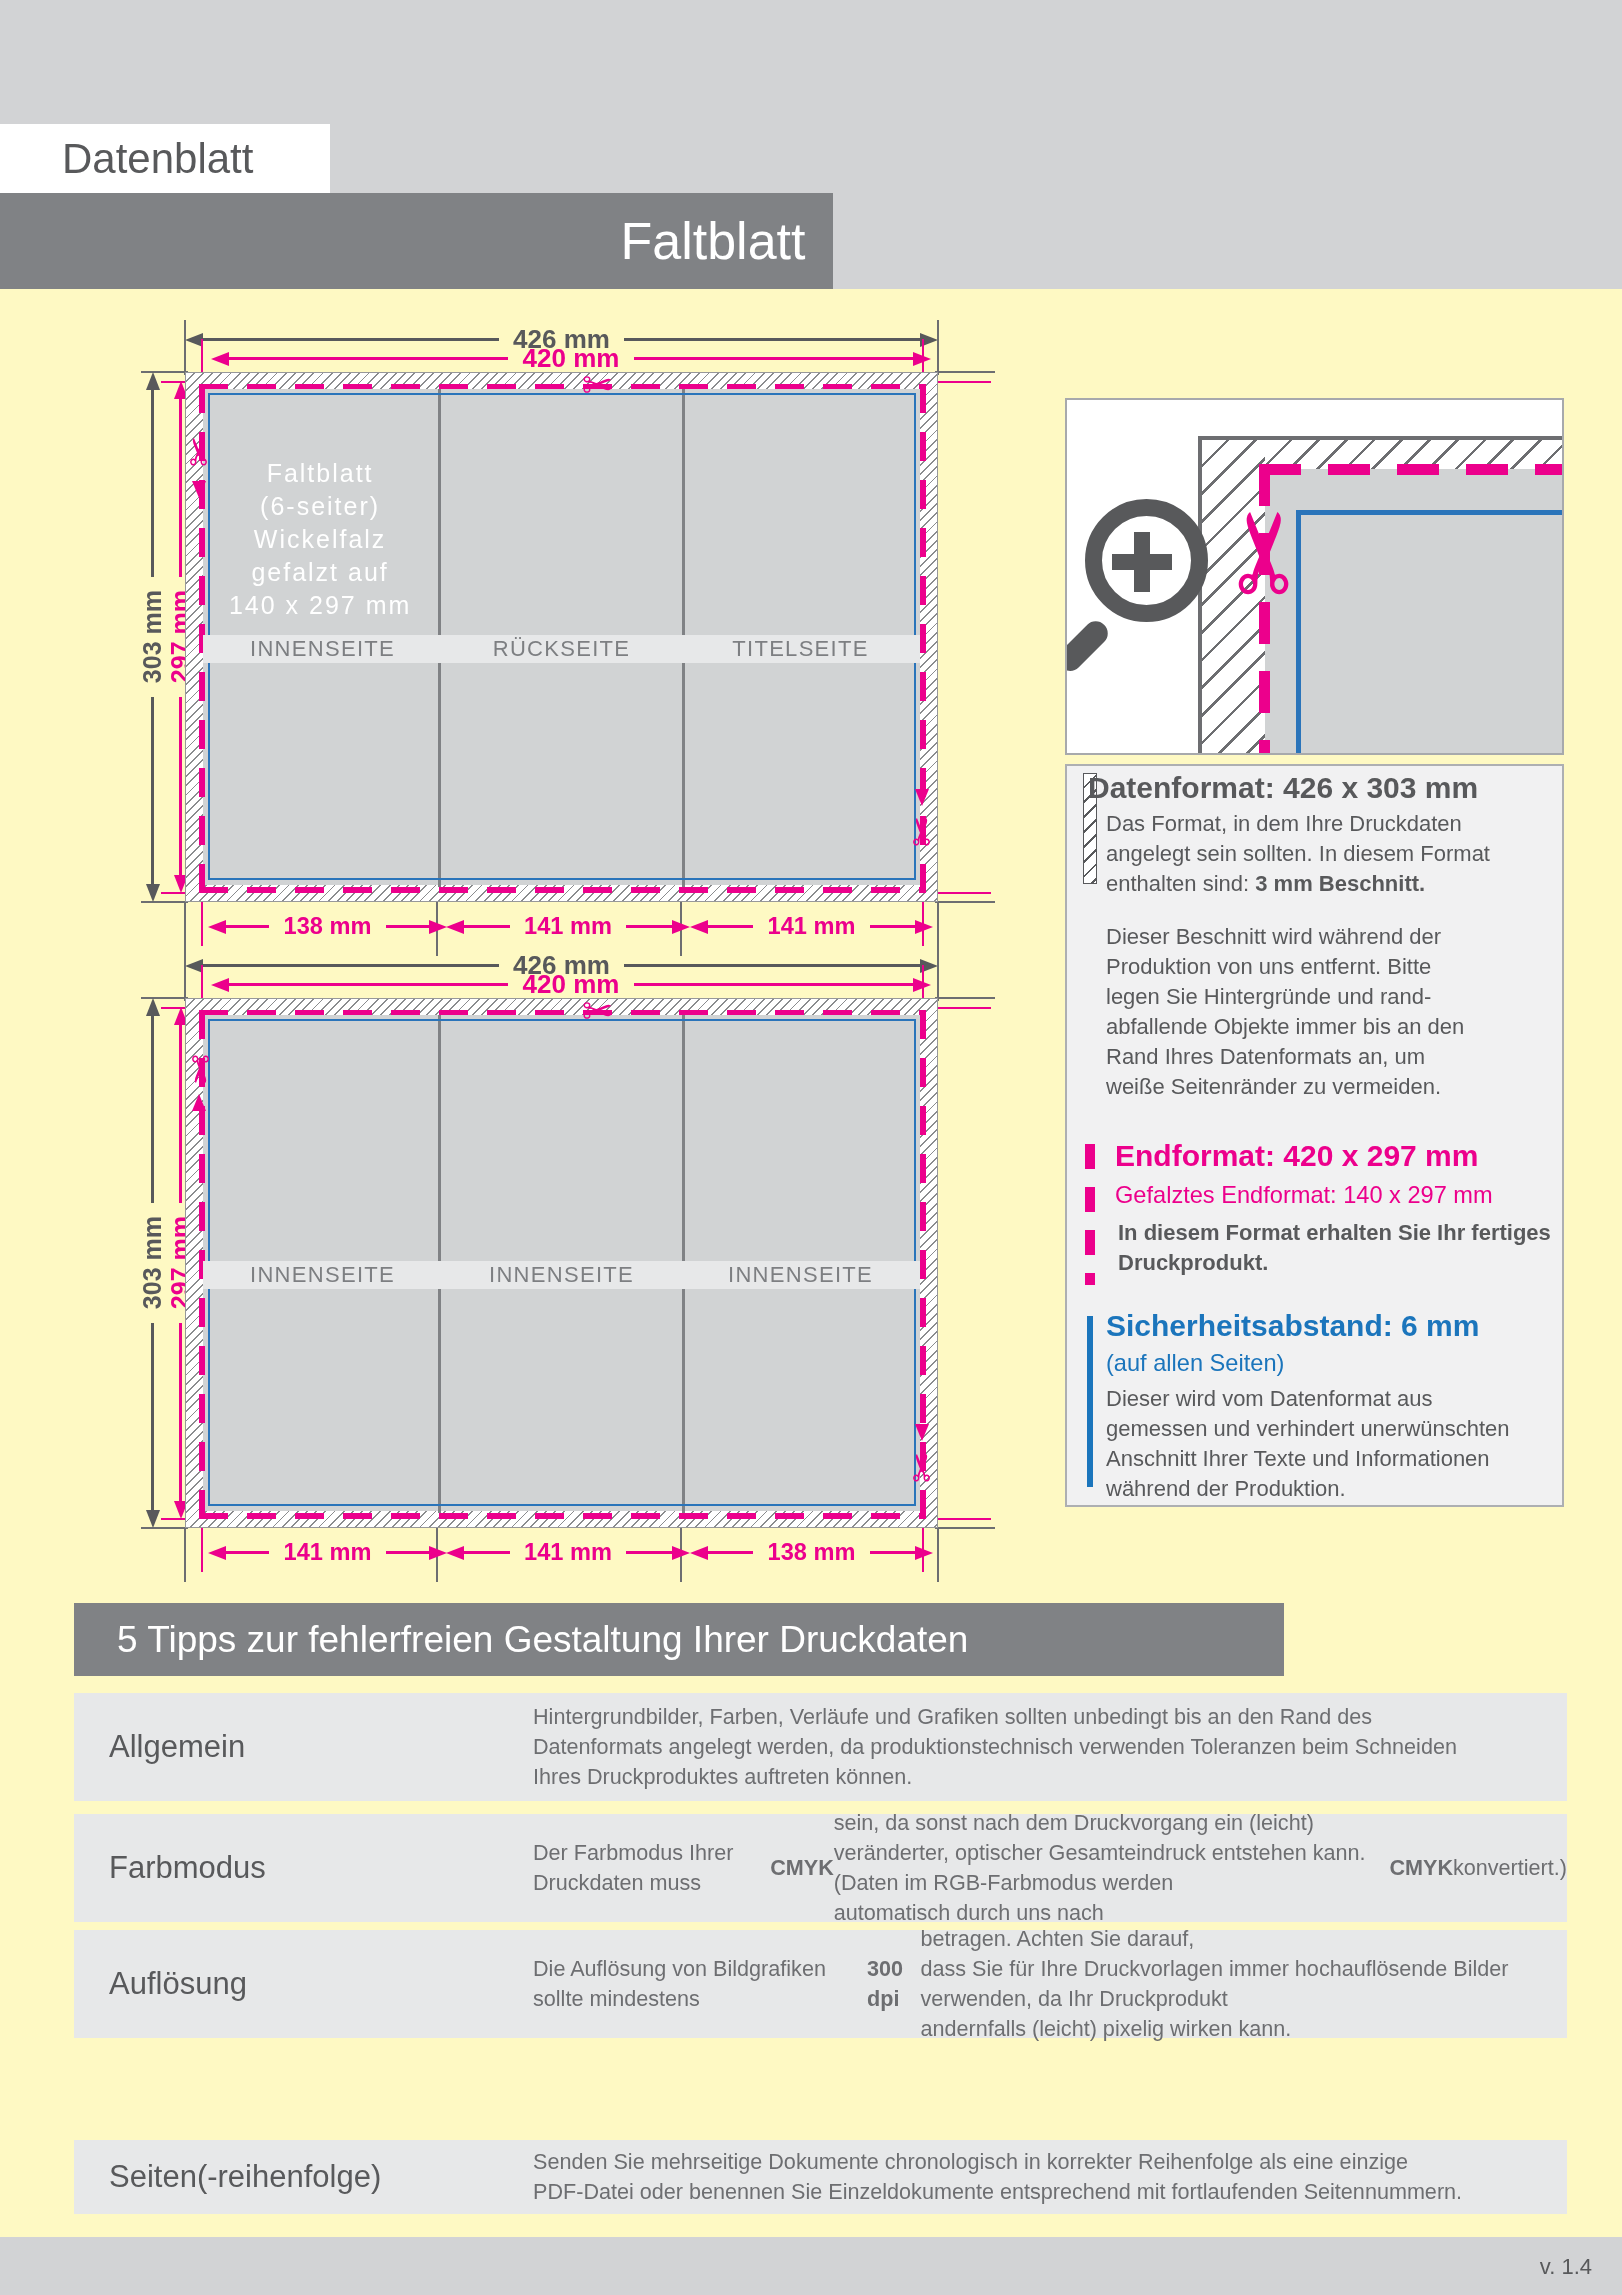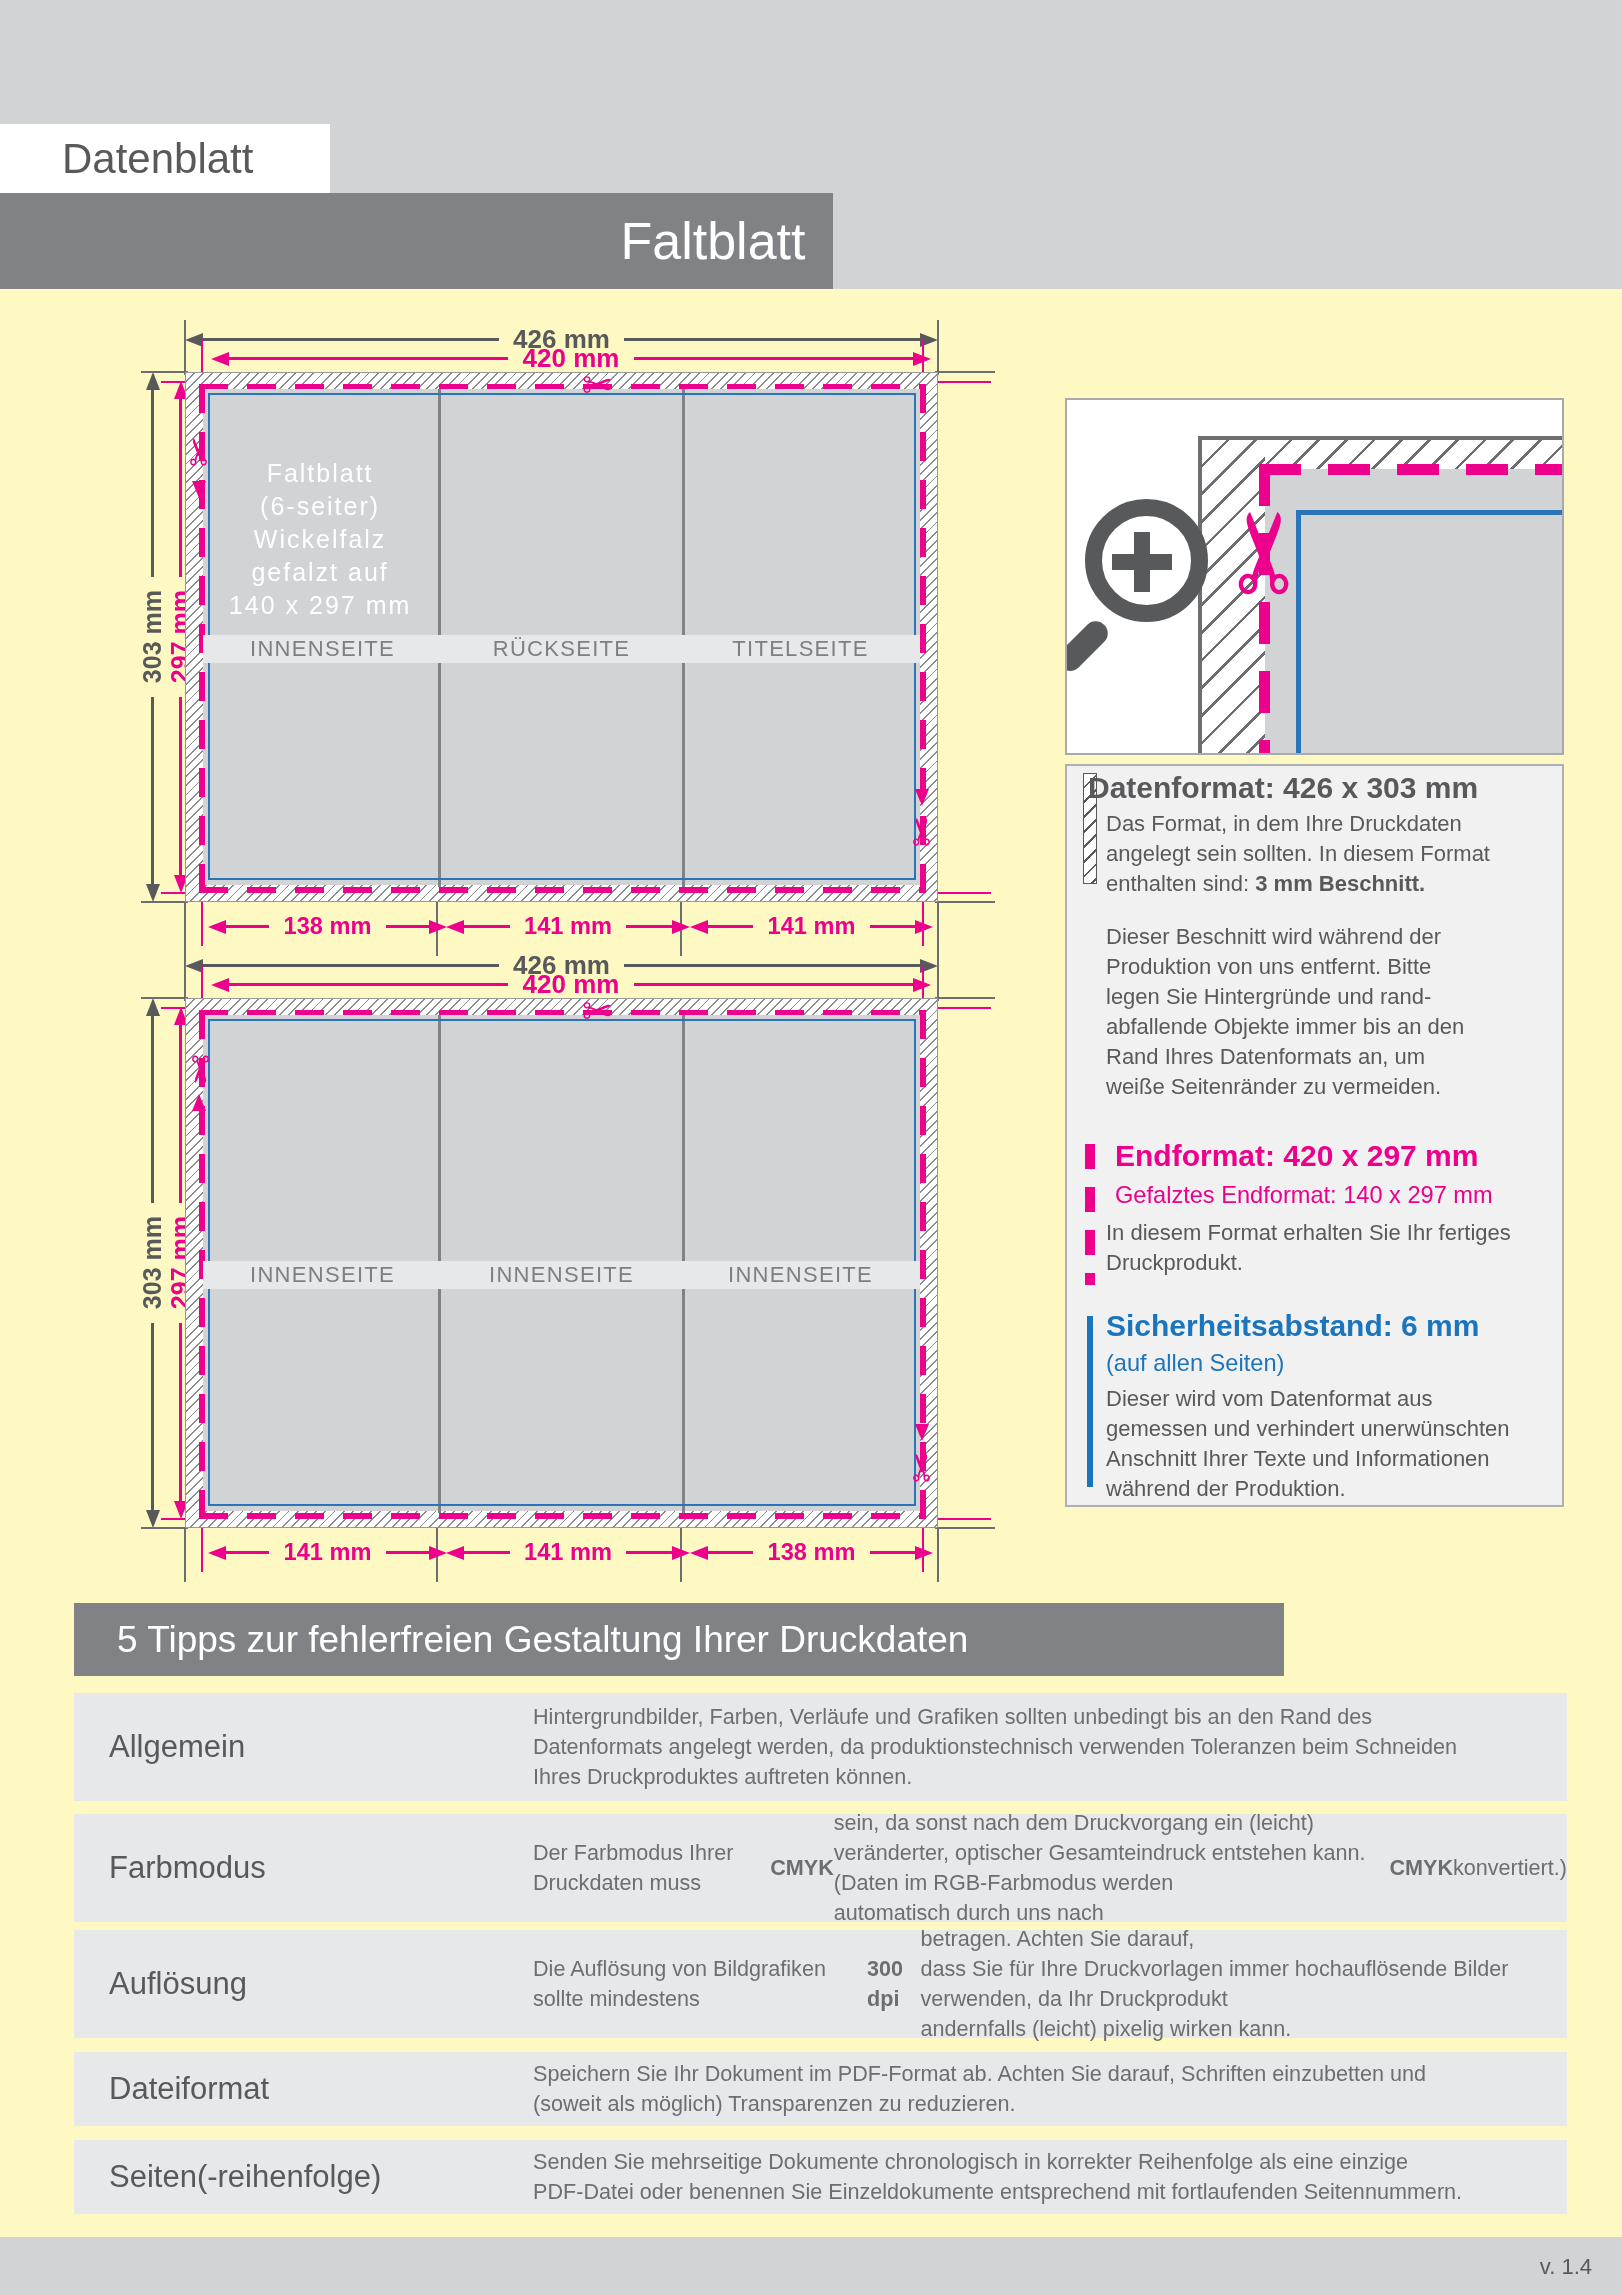--- a/index.html
+++ b/index.html
@@ -331,21 +331,21 @@
     <div class="ip ip-body" style="left:39px;top:156px;">Dieser Beschnitt wird während der
 Produktion von uns entfernt. Bitte
 legen Sie Hintergründe und rand-
 abfallende Objekte immer bis an den
 Rand Ihres Datenformats an, um
 weiße Seitenränder zu vermeiden.</div>
 
     <div class="ip icon-dash"></div>
     <div class="ip ip-title c-mag" style="left:39px;top:373px;">Endformat: 420 x 297 mm</div>
     <div class="ip ip-sub c-mag" style="left:39px;top:416px;">Gefalztes Endformat: 140 x 297 mm</div>
-    <div class="ip ip-body" style="left:39px;top:452px;">In diesem Format erhalten Sie Ihr fertiges
+    <div class="ip ip-body" style="left:51px;top:452px;font-weight:bold;">In diesem Format erhalten Sie Ihr fertiges
 Druckprodukt.</div>
 
     <div class="ip icon-blue"></div>
     <div class="ip ip-title c-blue" style="left:39px;top:543px;">Sicherheitsabstand: 6 mm</div>
     <div class="ip ip-sub c-blue" style="left:39px;top:584px;">(auf allen Seiten)</div>
     <div class="ip ip-body" style="left:39px;top:618px;">Dieser wird vom Datenformat aus
 gemessen und verhindert unerwünschten
 Anschnitt Ihrer Texte und Informationen
 während der Produktion.</div>
   </div>
@@ -365,25 +365,20 @@
     <div class="tip-text">Der Farbmodus Ihrer Druckdaten muss <b>CMYK</b> sein, da sonst nach dem Druckvorgang ein (leicht)
 veränderter, optischer Gesamteindruck entstehen kann. (Daten im RGB-Farbmodus werden
 automatisch durch uns nach <b>CMYK</b> konvertiert.)</div>
   </div>
   <div class="tip-row" id="row2">
     <div class="tip-label">Auflösung</div>
     <div class="tip-text">Die Auflösung von Bildgrafiken sollte mindestens <b>300 dpi</b> betragen. Achten Sie darauf,
 dass Sie für Ihre Druckvorlagen immer hochauflösende Bilder verwenden, da Ihr Druckprodukt
 andernfalls (leicht) pixelig wirken kann.</div>
   </div>
-  <div class="tip-row" id="row3">
-    <div class="tip-label">Dateiformat</div>
-    <div class="tip-text">Speichern Sie Ihr Dokument im PDF-Format ab. Achten Sie darauf, Schriften einzubetten und
-(soweit als möglich) Transparenzen zu reduzieren.</div>
-  </div>
   <div class="tip-row" id="row4">
     <div class="tip-label">Seiten(-reihenfolge)</div>
     <div class="tip-text">Senden Sie mehrseitige Dokumente chronologisch in korrekter Reihenfolge als eine einzige
 PDF-Datei oder benennen Sie Einzeldokumente entsprechend mit fortlaufenden Seitennummern.</div>
   </div>
 
   <div class="footer-band">
     <span>v. 1.4</span>
   </div>
 

